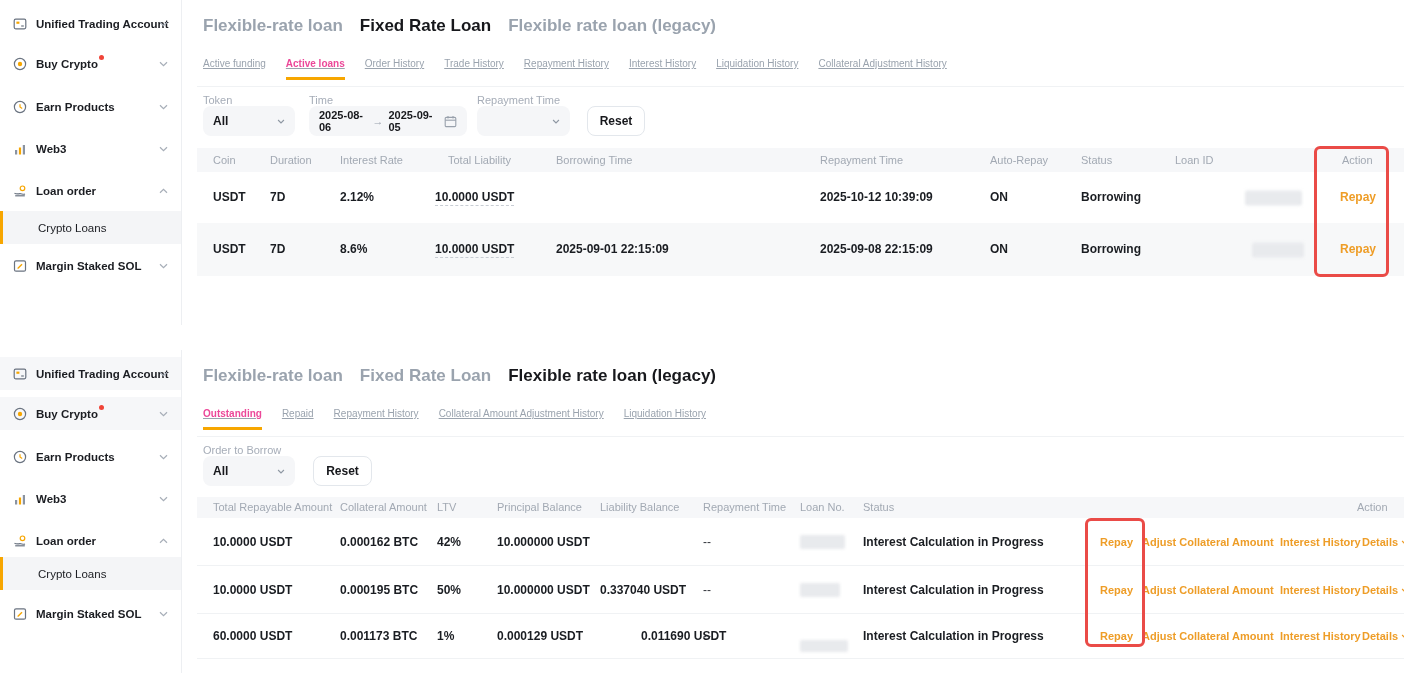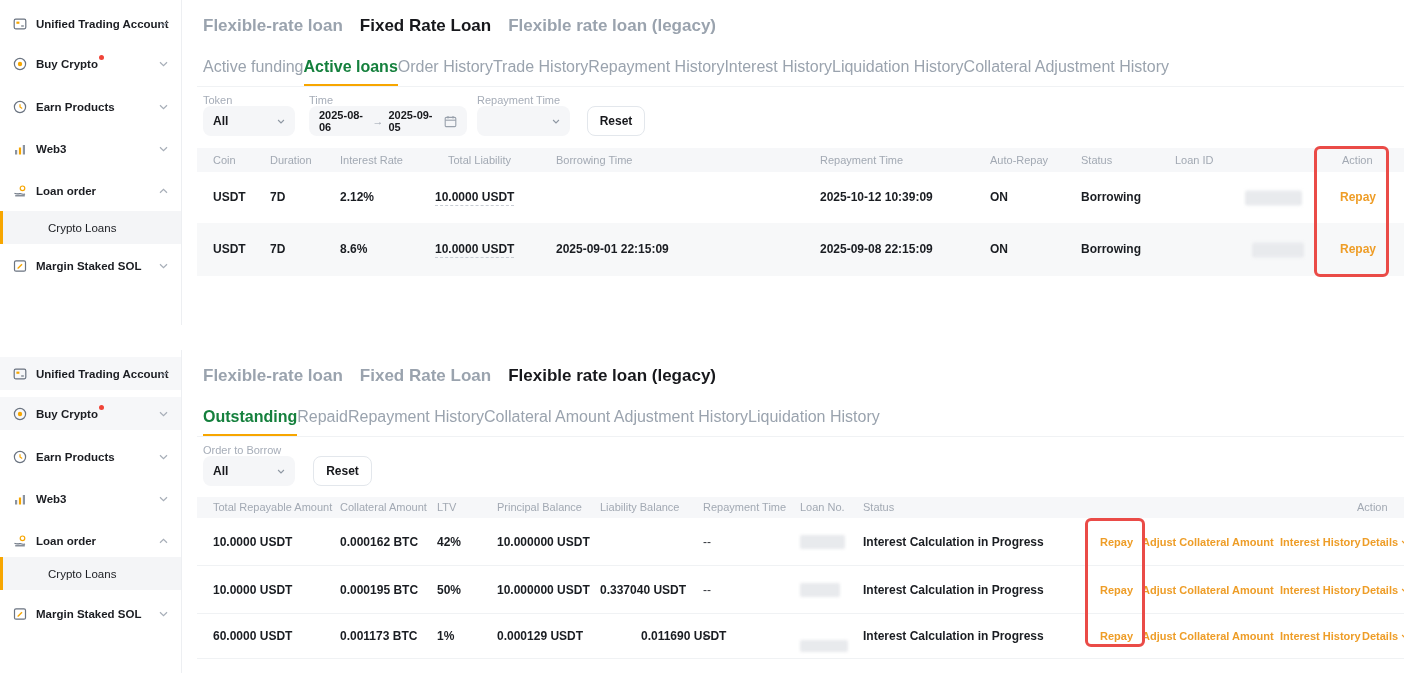--- a/index.html
+++ b/index.html
@@ -12,30 +12,30 @@
   
   .side-item{position:absolute;left:0;width:181px;height:33px;display:flex;align-items:center;
              padding-left:13px;box-sizing:border-box;cursor:pointer;}
   .side-item.band{background:#f6f7f9;}
   .sicon{width:14px;height:14px;display:inline-flex;flex:none;}
   .slabel{margin-left:9px;font-size:11.5px;font-weight:600;color:#1b1d22;white-space:nowrap;}
   .chev{position:absolute;right:13px;top:50%;transform:translateY(-50%);display:inline-flex;}
   .chev.up{transform:translateY(-50%) rotate(180deg);}
   .dot{width:5px;height:5px;border-radius:50%;background:#f04438;position:relative;top:-6px;left:1px;flex:none;}
   .sub-item{position:absolute;left:0;width:181px;height:33px;display:flex;align-items:center;
-            padding-left:45px;box-sizing:border-box;background:#f4f5f7;border-left:3px solid #f7a600;cursor:pointer;}
+            padding-left:35px;box-sizing:border-box;background:#f4f5f7;border-left:3px solid #f7a600;cursor:pointer;}
   .sub-item .slabel{margin-left:0;font-weight:500;}
   
   .titles{position:absolute;left:203px;top:16px;display:flex;gap:17px;font-size:17px;font-weight:700;
           color:#9aa3ae;white-space:nowrap;}
   .titles .t{cursor:pointer;}
   .titles .active{color:#17181c;}
-  .tabs{position:absolute;left:203px;top:58px;display:flex;font-size:16px;color:#9aa3ae;white-space:nowrap;}
+  .tabs{position:absolute;left:203px;top:58px;display:flex;gap:20px;font-size:10px;color:#9aa3ae;white-space:nowrap;text-decoration:underline;}
   .tab{padding-bottom:8px;cursor:pointer;}
-  .tab.active{color:#15803d;font-weight:700;border-bottom:3px solid #f7a600;}
+  .tab.active{color:#ec4899;font-weight:700;border-bottom:3px solid #f7a600;}
   .tabline{position:absolute;left:197px;right:0;top:86px;height:1px;background:#f0f2f4;}
   
   .flabel{position:absolute;font-size:11px;color:#a6adb8;white-space:nowrap;}
   .finput{position:absolute;height:30px;background:#f5f6f8;border-radius:8px;display:flex;align-items:center;
           font-size:12px;font-weight:600;box-sizing:border-box;padding:0 10px;cursor:pointer;}
   .finput .caret{margin-left:auto;display:inline-flex;}
   .dtxt{font-size:11px;font-weight:600;}
   .darr{color:#9aa1ad;margin:0 5px;font-size:11px;}
   .dcal{margin-left:7px;display:inline-flex;}
   .btn-reset{position:absolute;height:30px;background:#fff;border:1px solid #e3e7ec;border-radius:8px;

